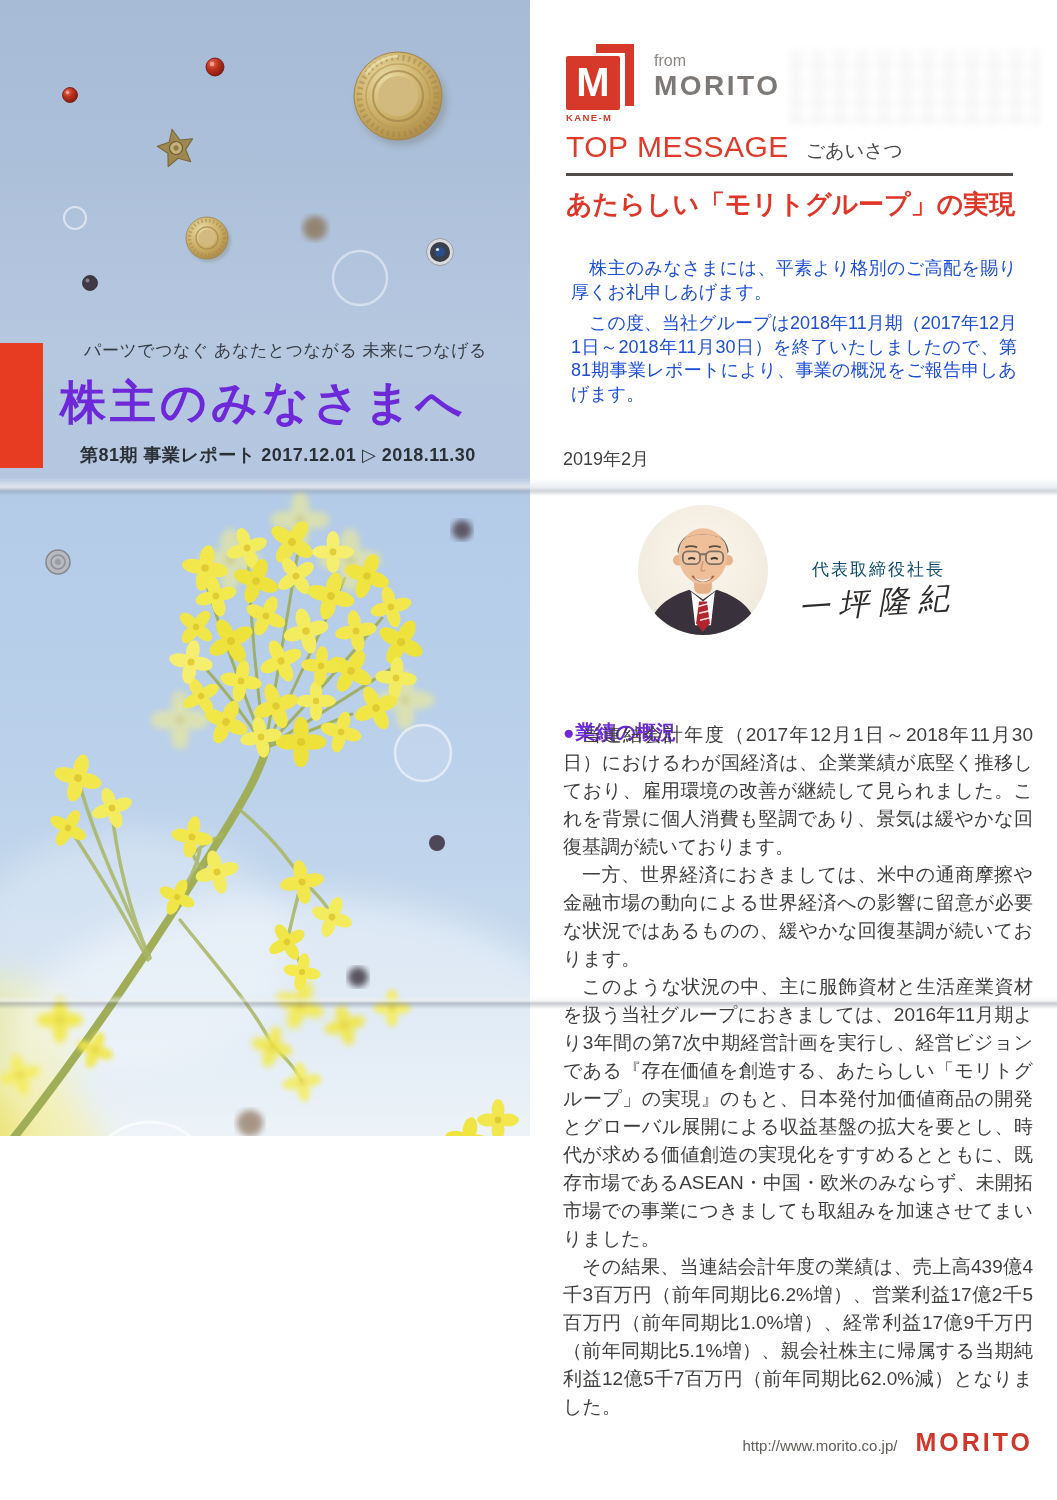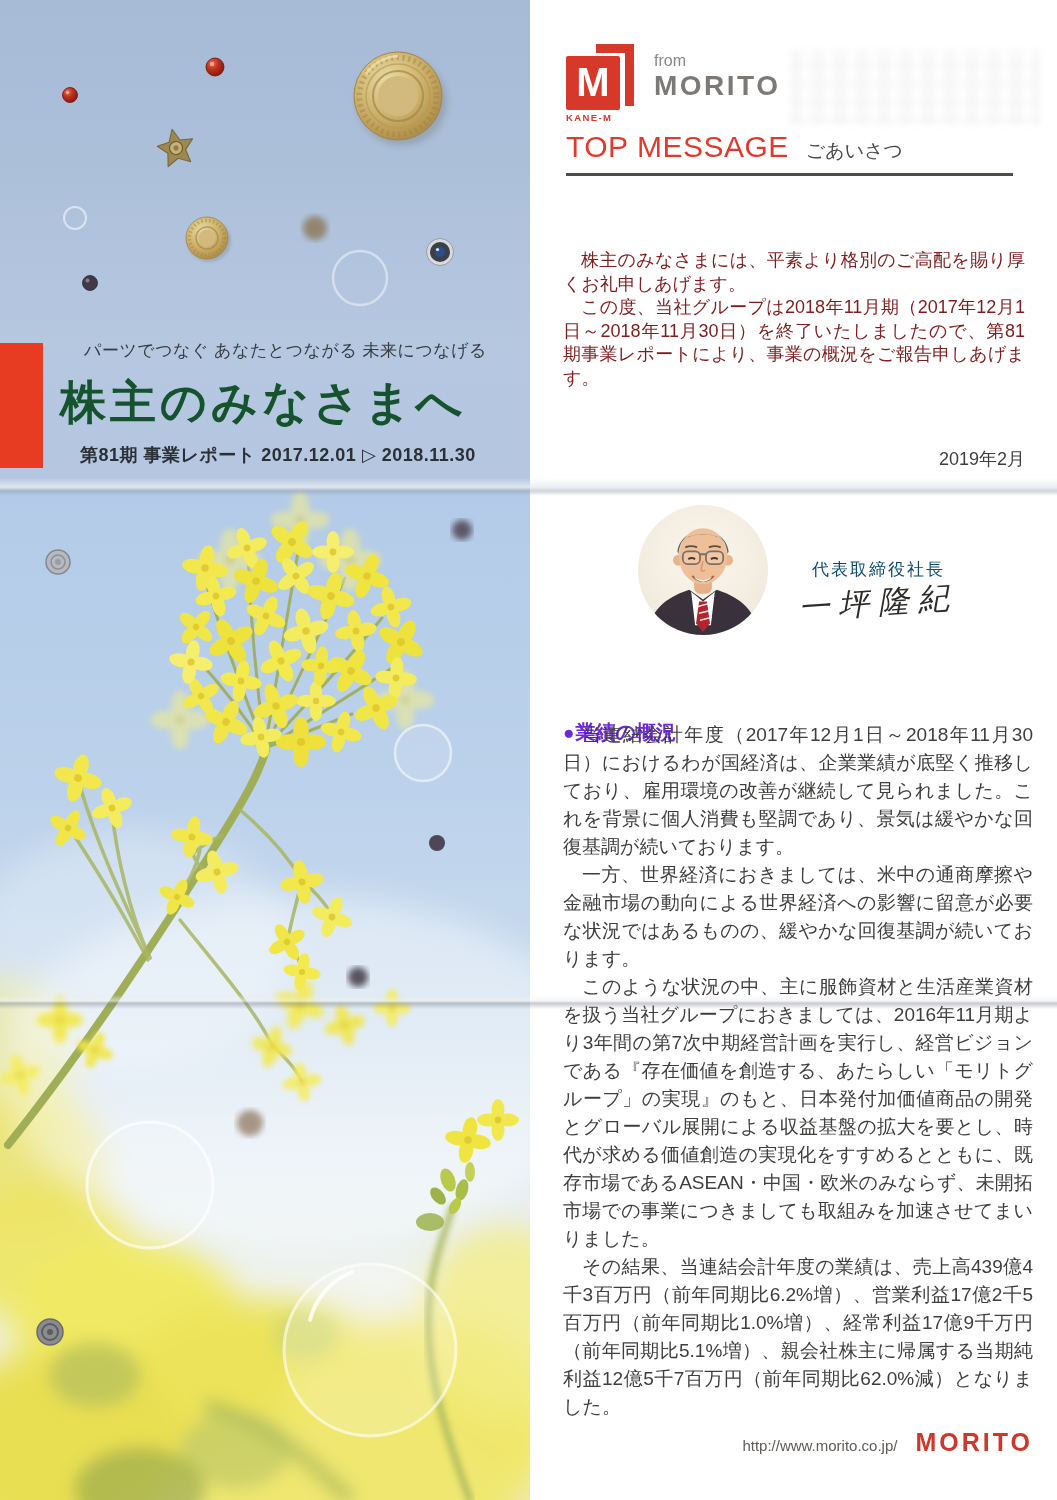--- a/index.html
+++ b/index.html
@@ -3,39 +3,39 @@
 <meta charset="utf-8">
 <style>
   html,body{margin:0;padding:0;}
   body{
     width:1057px;height:1500px;position:relative;overflow:hidden;
     background:#ffffff;
     font-family:"Liberation Sans","DejaVu Sans",sans-serif;
     -webkit-font-smoothing:antialiased;
   }
   
-  .left-panel{position:absolute;left:0;top:0;width:530px;height:1500px;overflow:hidden;}
+  .left-panel{position:absolute;left:0;top:0;width:530px;height:1136px;overflow:hidden;}
   .sky-top{
     position:absolute;left:0;top:0;width:530px;height:490px;
     background:linear-gradient(180deg,#a7bad6 0%,#adc0da 35%,#b6c8e0 70%,#b5c7e0 100%);
   }
   .photo{
     position:absolute;left:0;top:490px;width:530px;height:1010px;overflow:hidden;
     background:linear-gradient(180deg,#b3cbe8 0%,#bcd2eb 30%,#cbddef 52%,#e2ecf4 66%,#eff3ee 78%,#f1efd6 90%,#efeabc 100%);
   }
   .sky-top svg,.photo svg{position:absolute;left:0;top:0;}
   .title-block{position:absolute;left:0;top:330px;width:530px;z-index:6;}
   .red-bar{position:absolute;left:0;top:13px;width:43px;height:125px;background:#e73c22;}
   .tagline{
     position:absolute;left:84px;top:9px;font-size:17px;letter-spacing:.5px;
     color:#363b42;font-weight:500;white-space:nowrap;
   }
   .main-title{
     position:absolute;left:60px;top:42px;font-size:46px;font-weight:bold;
-    letter-spacing:4px;color:#14532d;white-space:nowrap;
+    letter-spacing:4px;color:#6d28d9;white-space:nowrap;
   }
   .report-period{
     position:absolute;left:80px;top:113px;font-size:18px;font-weight:bold;
     letter-spacing:.5px;color:#2b3036;white-space:nowrap;
   }
   
   .right-panel{position:absolute;left:530px;top:0;width:527px;height:1500px;background:#ffffff;}
   .bleed{
     position:absolute;left:260px;top:50px;width:250px;height:75px;pointer-events:none;
     background:
@@ -59,24 +59,24 @@
   .tm-heading{
     position:absolute;left:36px;top:130px;width:447px;
     border-bottom:3px solid #514e4a;padding-bottom:9px;
     display:flex;align-items:baseline;
   }
   .tm-en{font-size:30px;font-weight:400;color:#e03a2b;letter-spacing:.5px;}
   .tm-ja{font-size:19px;color:#4a4846;margin-left:17px;font-weight:500;}
   .headline{position:absolute;left:36px;top:186px;font-size:26px;font-weight:bold;color:#df3628;line-height:37px;}
   .greeting{position:absolute;left:33px;top:249px;width:462px;}
   .greeting p{
-    margin:0;font-size:18px;line-height:23.5px;color:#7f1d1d;
+    margin:8px;font-size:18px;line-height:23.5px;color:#1d4ed8;
     text-indent:1em;text-align:justify;
   }
-  .tm-date{position:absolute;left:33px;top:447px;width:462px;text-align:right;font-size:18px;color:#403f3e;}
+  .tm-date{position:absolute;left:33px;top:447px;width:462px;font-size:18px;color:#403f3e;}
   .president{position:absolute;left:0;top:500px;width:527px;height:175px;}
   .avatar{
     position:absolute;left:108px;top:5px;width:130px;height:130px;border-radius:50%;overflow:hidden;
     background:radial-gradient(circle at 50% 40%, #fbf6ec 0%, #f1ebdf 70%, #e7e0d2 100%);
   }
   .pres-title{position:absolute;left:282px;top:58px;font-size:17px;color:#0c4a6e;letter-spacing:2px;}
   .pres-sign{
     position:absolute;left:268px;top:82px;font-size:31px;color:#2e2c2a;
     font-style:italic;letter-spacing:9px;transform:rotate(-4deg);white-space:nowrap;
   }
@@ -368,20 +368,21 @@
       <div class="logo-name">MORITO</div>
     </div>
   </div>
 
   <div class="tm-heading">
     <span class="tm-en">TOP MESSAGE</span>
     <span class="tm-ja">ごあいさつ</span>
   </div>
 
   <div class="headline">
+    <div>あたらしい「モリトグループ」の実現</div>
   </div>
 
   <div class="greeting">
     <p>株主のみなさまには、平素より格別のご高配を賜り厚くお礼申しあげます。</p>
     <p>この度、当社グループは2018年11月期（2017年12月1日～2018年11月30日）を終了いたしましたので、第81期事業レポートにより、事業の概況をご報告申しあげます。</p>
   </div>
   <div class="tm-date">2019年2月</div>
 
   <div class="president">
     <div class="avatar">

